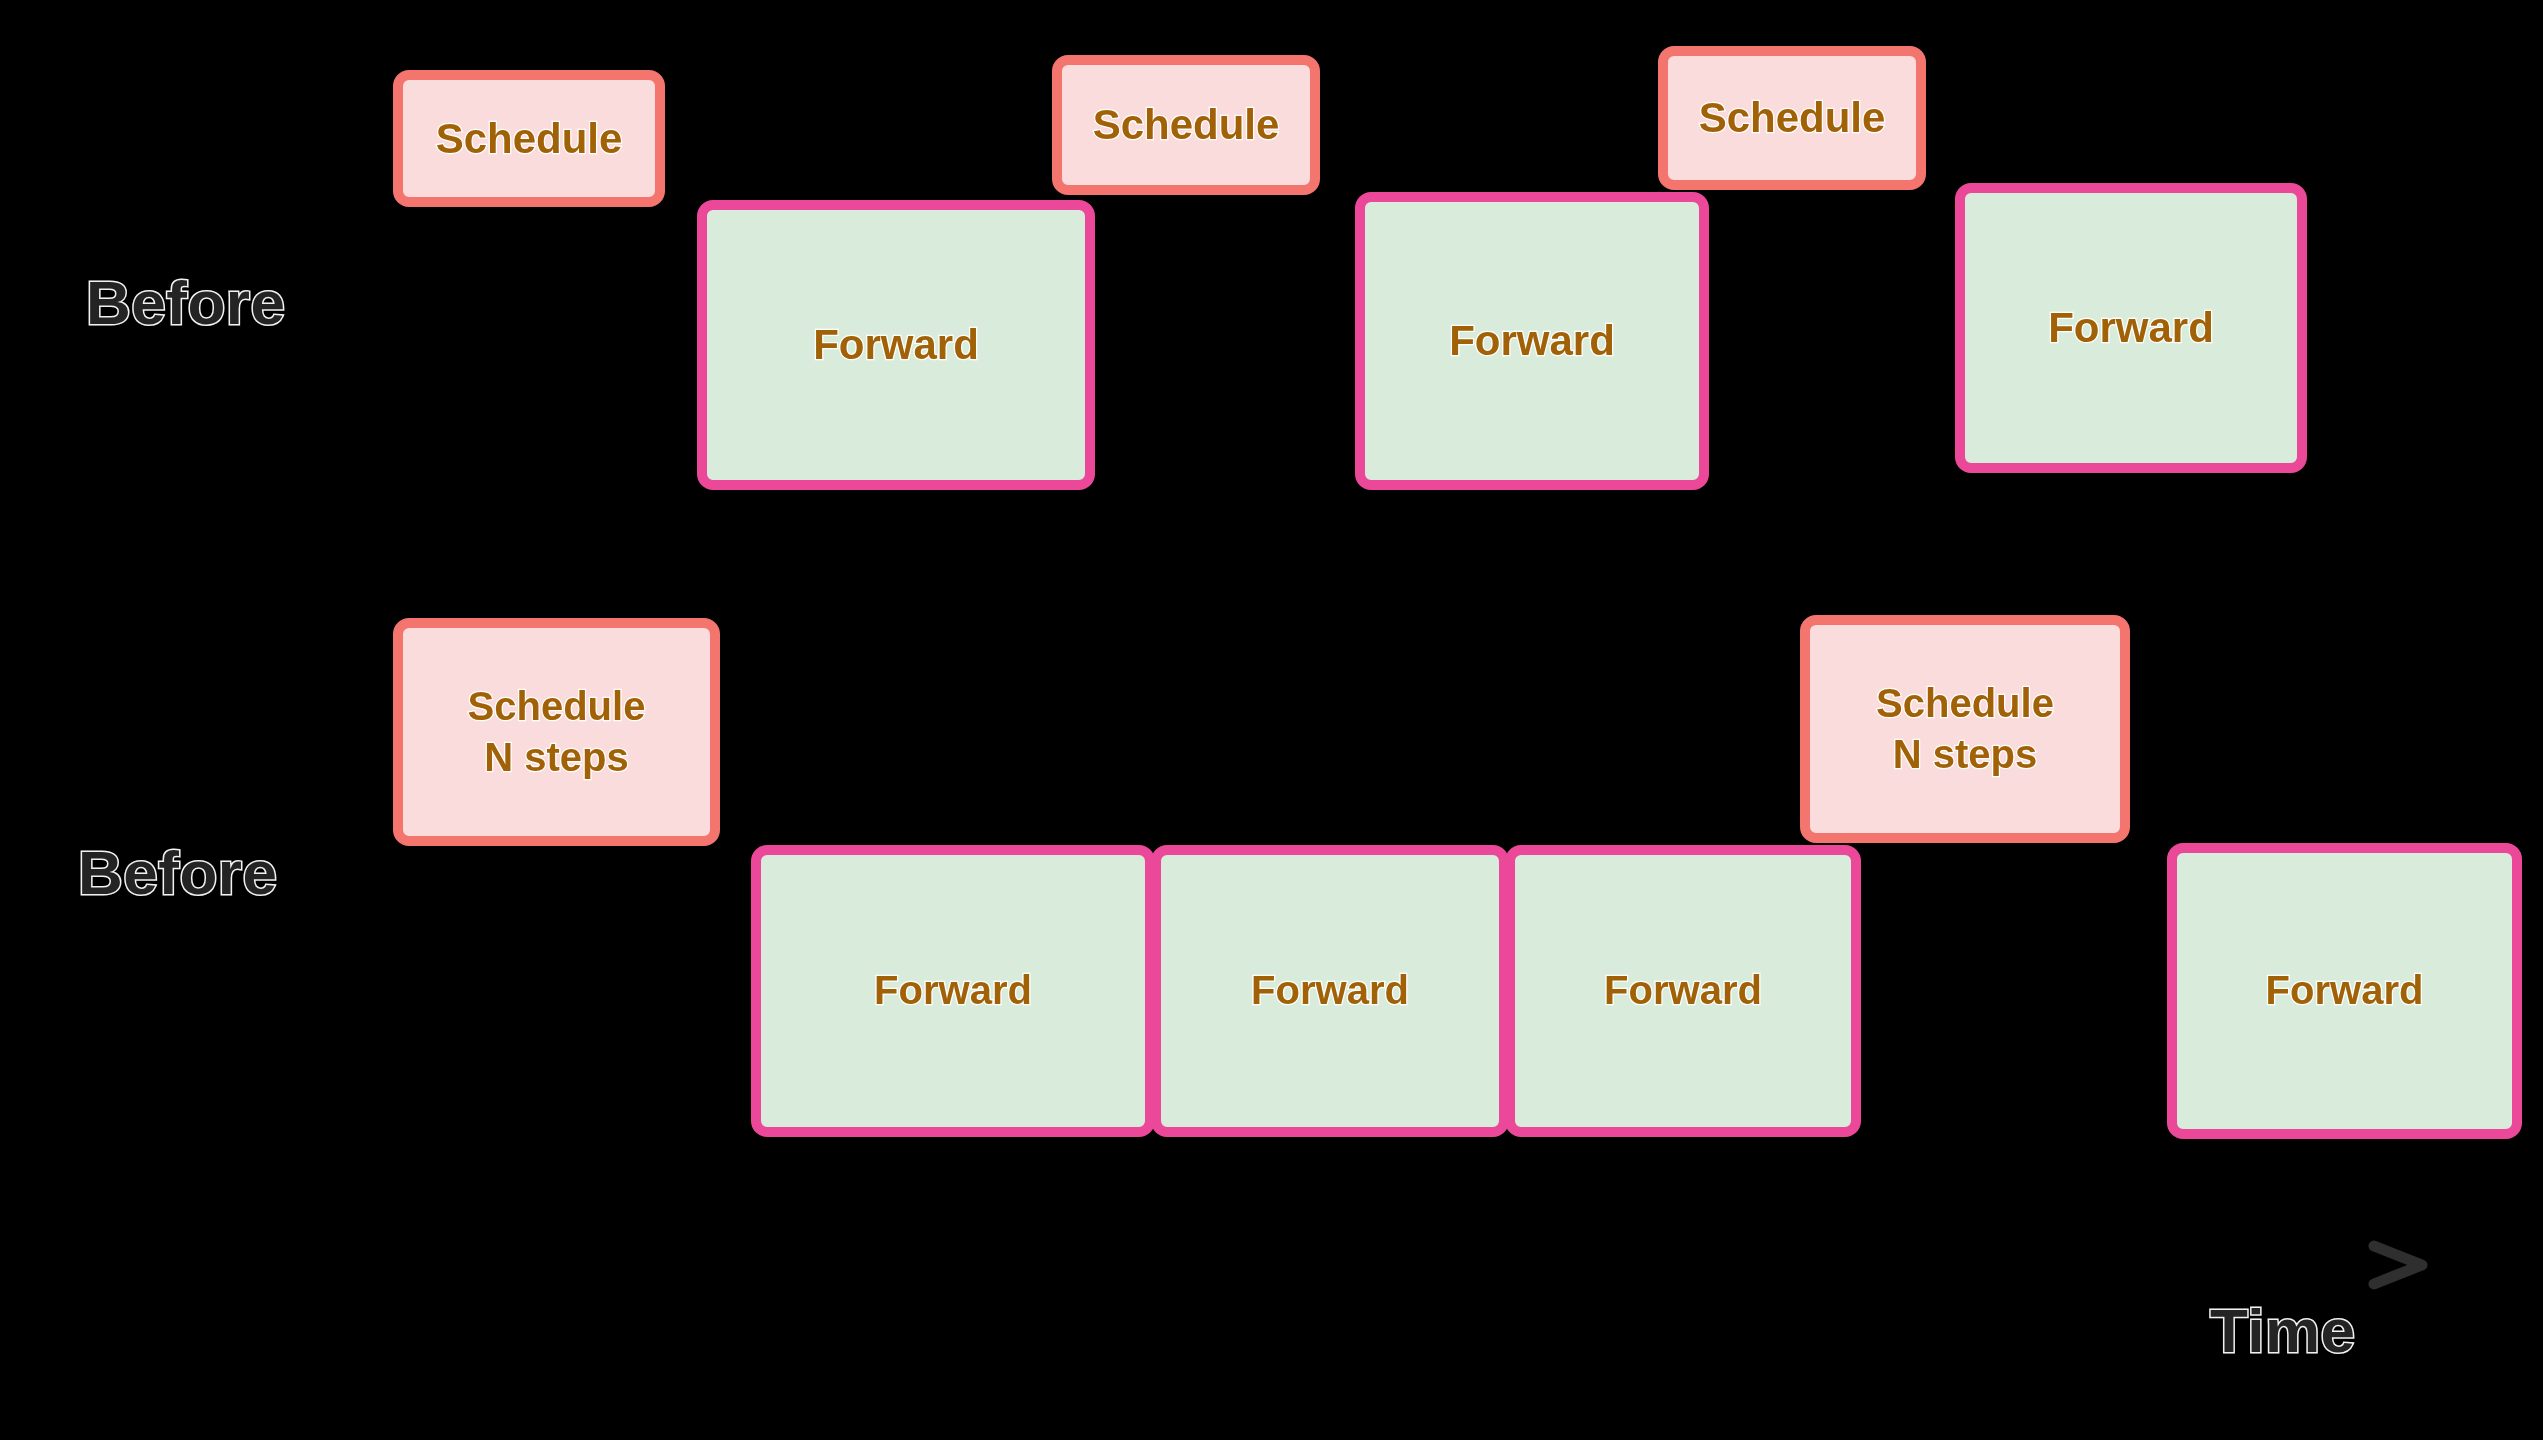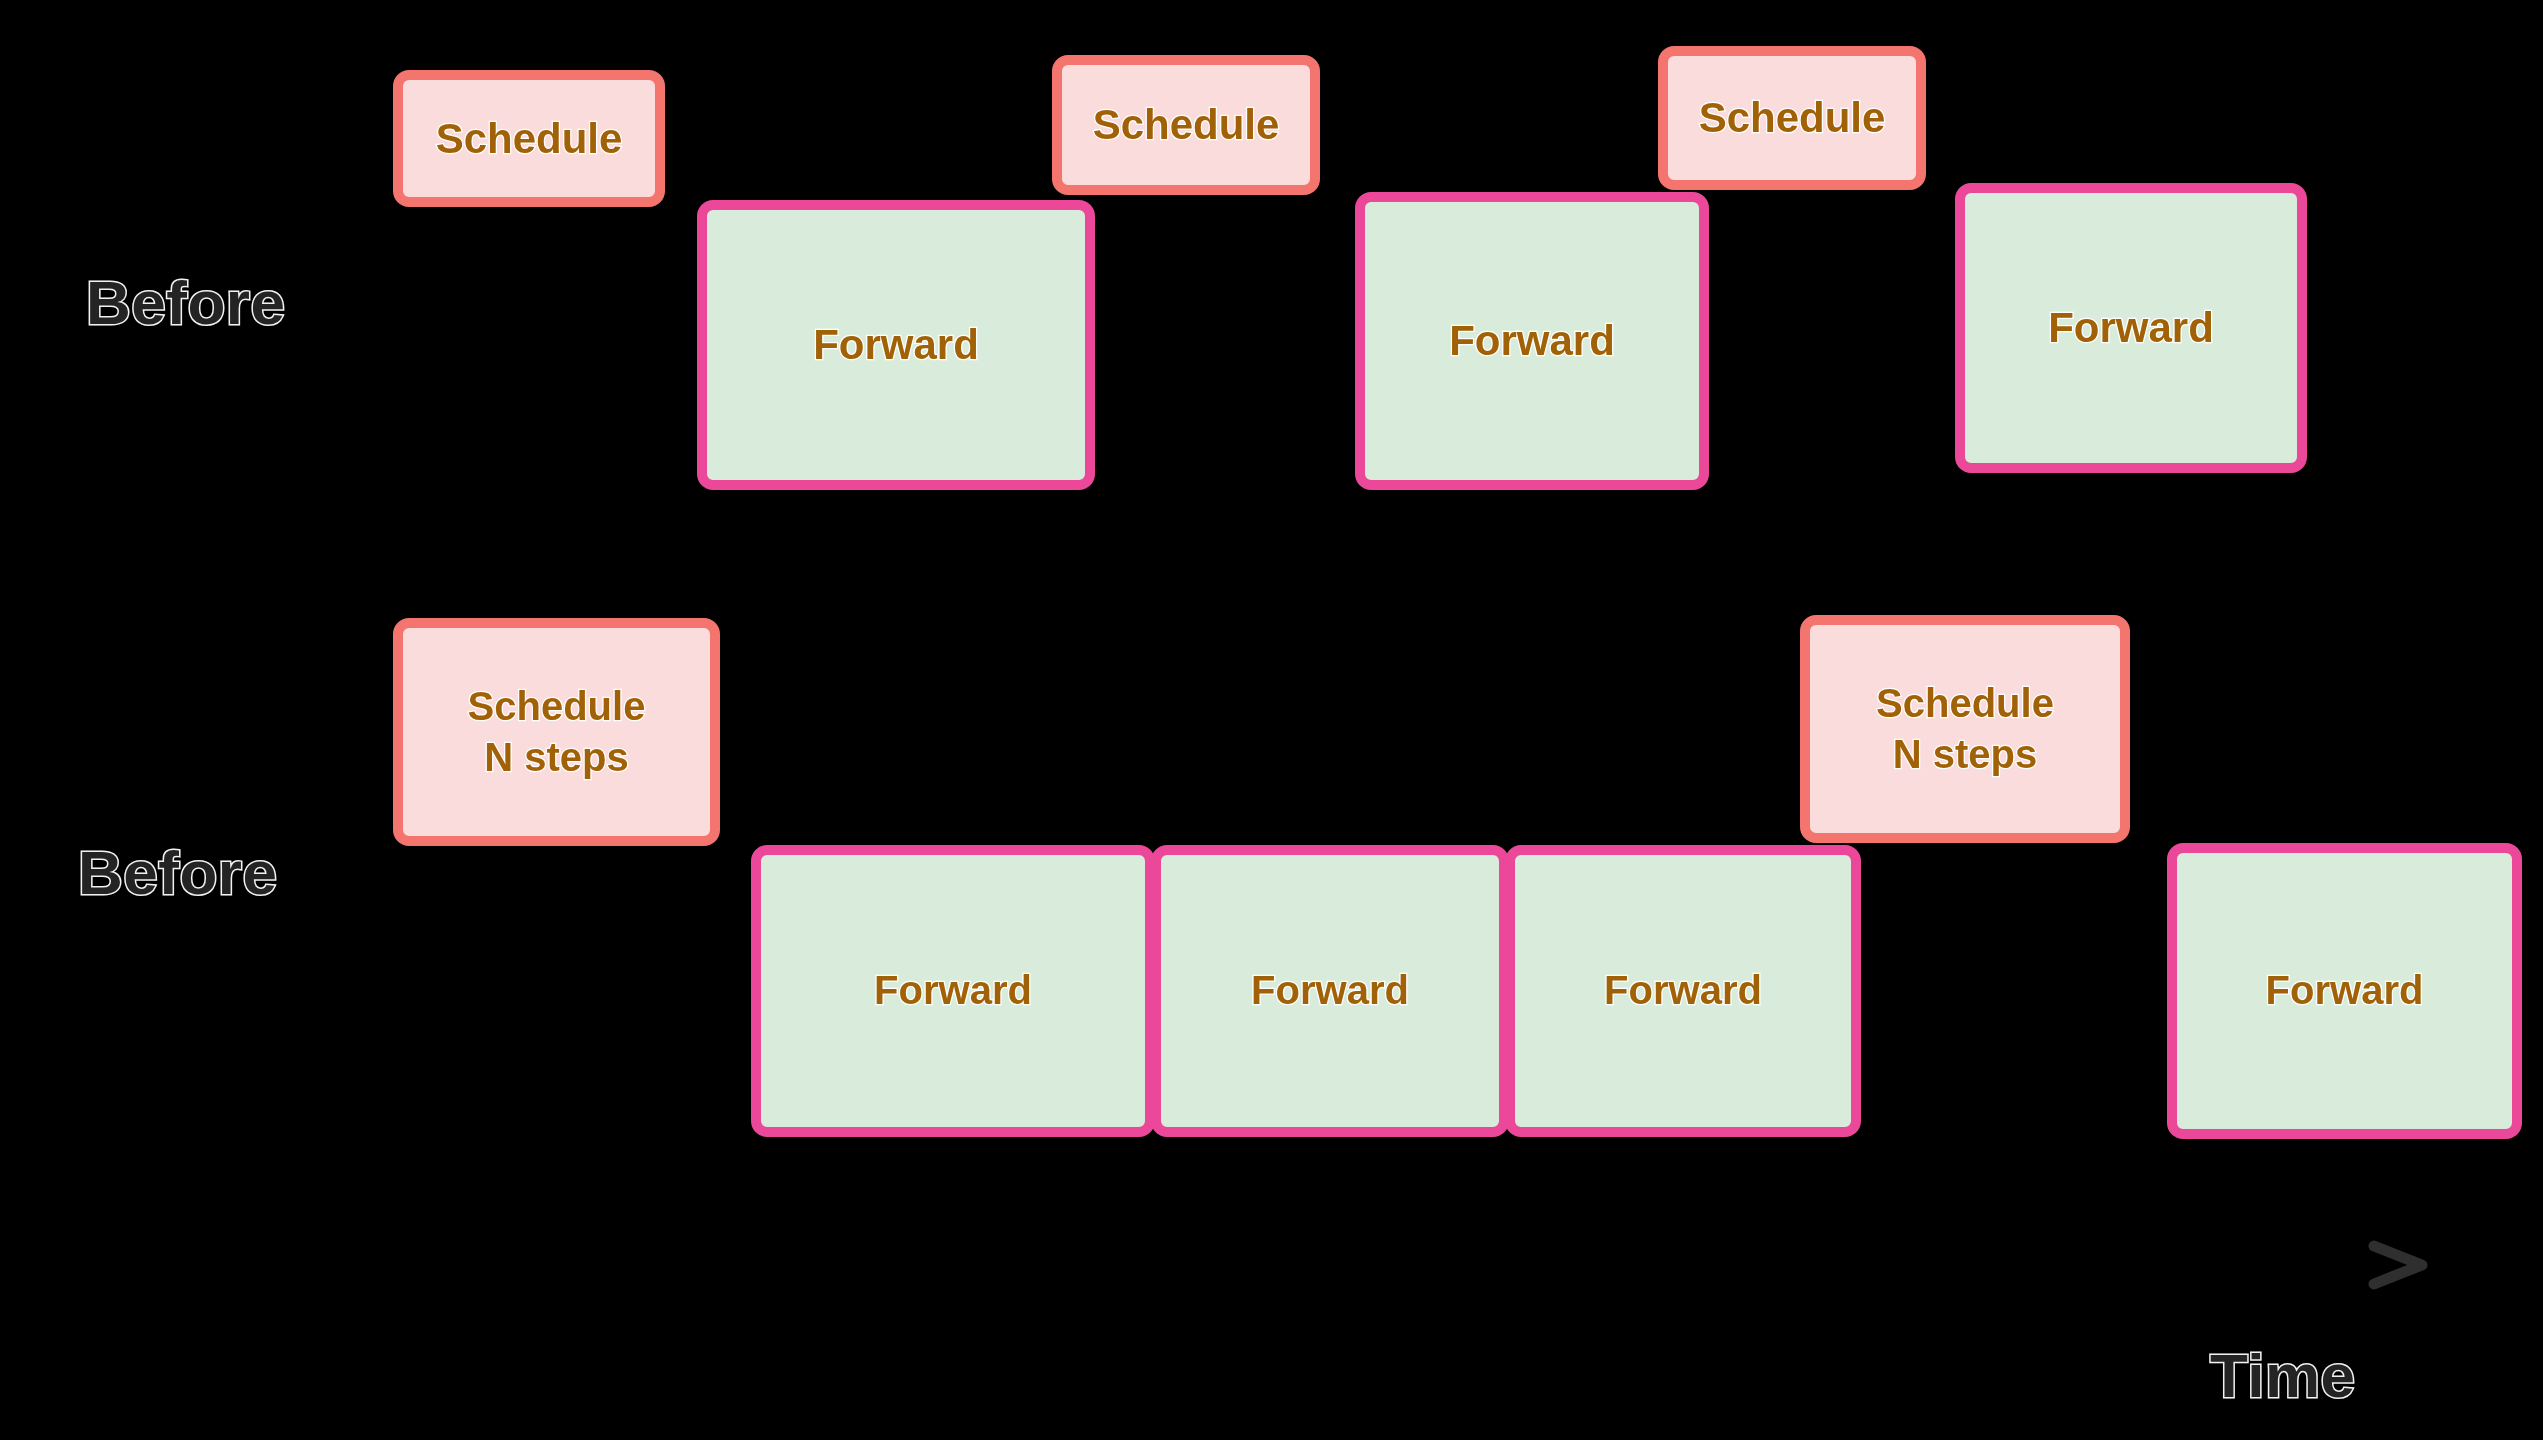--- a/index.html
+++ b/index.html
@@ -31,21 +31,21 @@
     font-weight: 700;
     color: #242424;
     letter-spacing: 0.5px;
     -webkit-text-stroke: 3px #f2f2f2;
     paint-order: stroke fill;
     white-space: nowrap;
     line-height: 1;
   }
   #label-before { left: 62px; top: 272px; }
   #label-after  { left: 78px; top: 842px; }
-  #label-time   { left: 2210px; top: 1300px; margin-top: 45px; }
+  #label-time   { left: 2210px; top: 1300px; }
 
   
   .block {
     position: absolute;
     box-sizing: border-box;
     border-radius: 16px;
     display: flex;
     align-items: center;
     justify-content: center;
     text-align: center;

